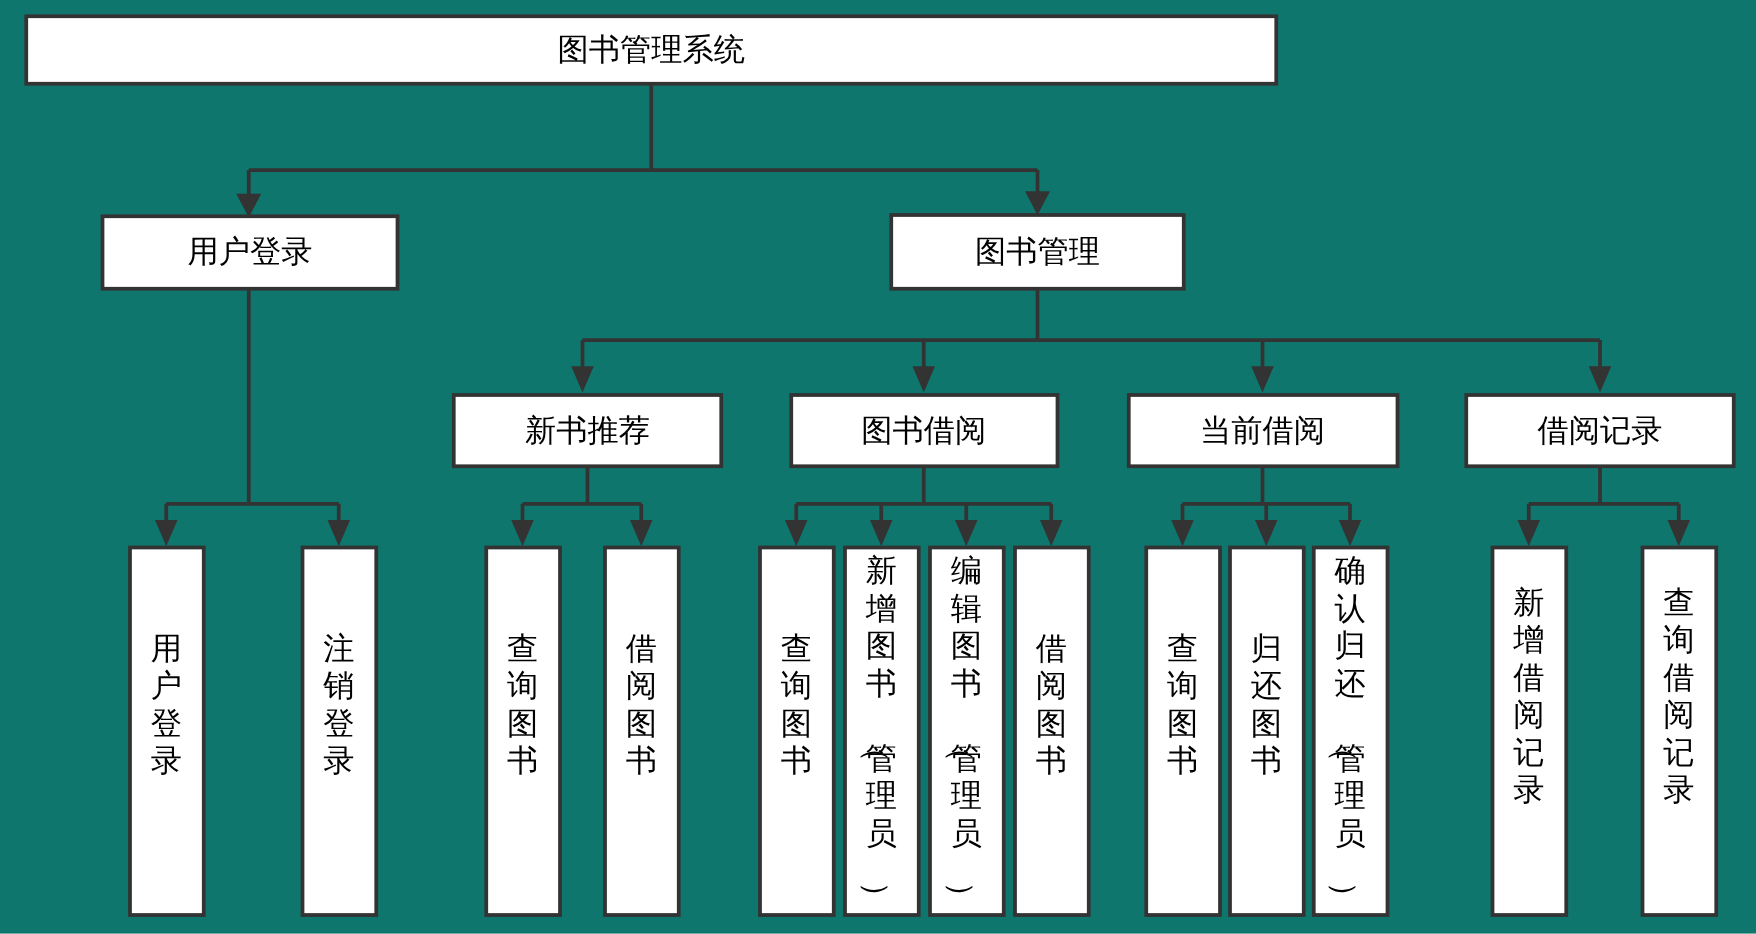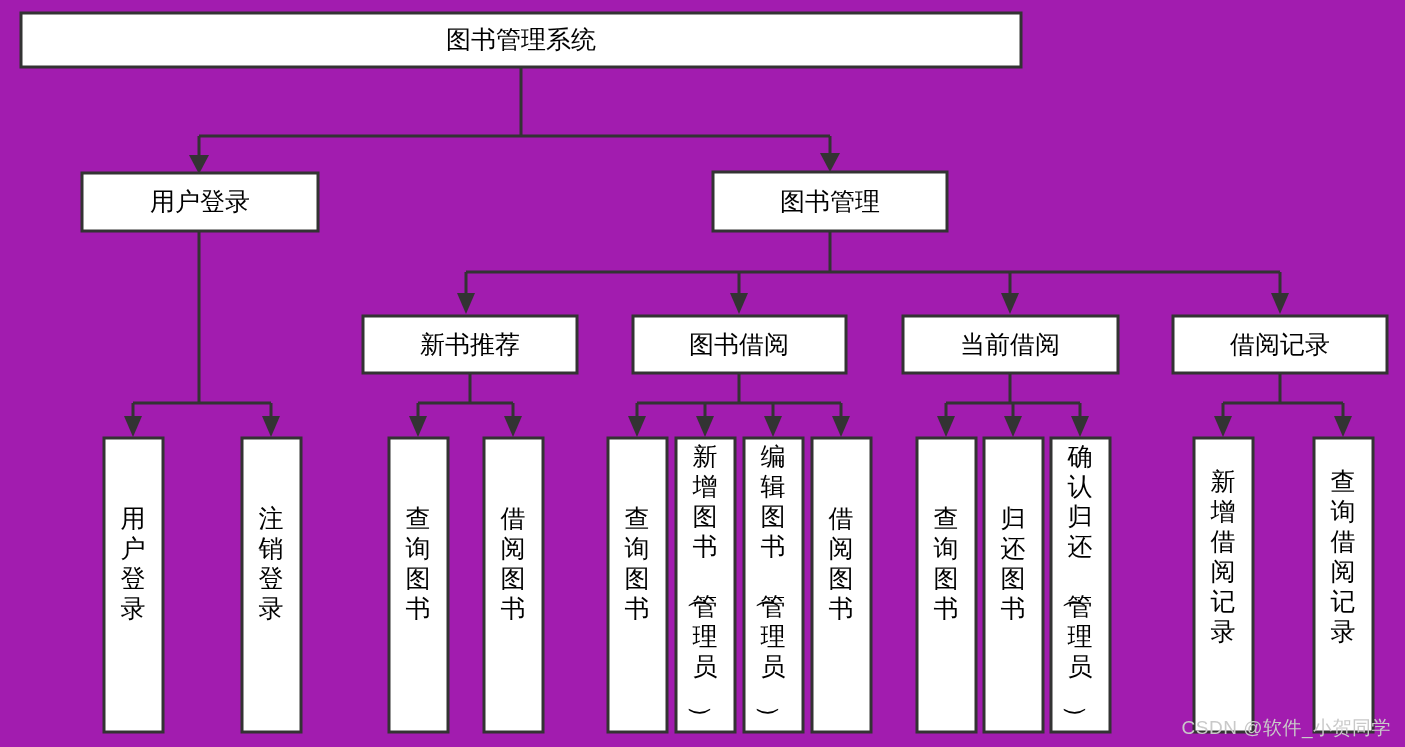--- a/index.html
+++ b/index.html
@@ -7,21 +7,21 @@
     padding: 0;
     background: #ffffff;
   }
   body {
     font-family: "Liberation Sans", "DejaVu Sans", sans-serif;
   }
   #diagram-root {
     position: relative;
     width: 1405px;
     height: 747px;
-    background: #a21caf;
+    background: #0f766e;
     overflow: hidden;
   }
   svg#flow {
     position: absolute;
     top: 0;
     left: 0;
     width: 1405px;
     height: 747px;
     display: block;
   }
@@ -230,14 +230,13 @@
       <text class="node-label-vert" x="1223" y="490"><tspan x="1223" y="490">新</tspan><tspan x="1223" y="520">增</tspan><tspan x="1223" y="550">借</tspan><tspan x="1223" y="580">阅</tspan><tspan x="1223" y="610">记</tspan><tspan x="1223" y="640">录</tspan></text>
     </g>
 
     <g>
       <rect class="node-rect" x="1314" y="438" width="59" height="294"></rect>
       <text class="node-label-vert" x="1343" y="490"><tspan x="1343" y="490">查</tspan><tspan x="1343" y="520">询</tspan><tspan x="1343" y="550">借</tspan><tspan x="1343" y="580">阅</tspan><tspan x="1343" y="610">记</tspan><tspan x="1343" y="640">录</tspan></text>
     </g>
 
   </svg>
 
-  <div class="watermark">CSDN @软件_小贺同学</div>
 </div>
 
 </body></html>

